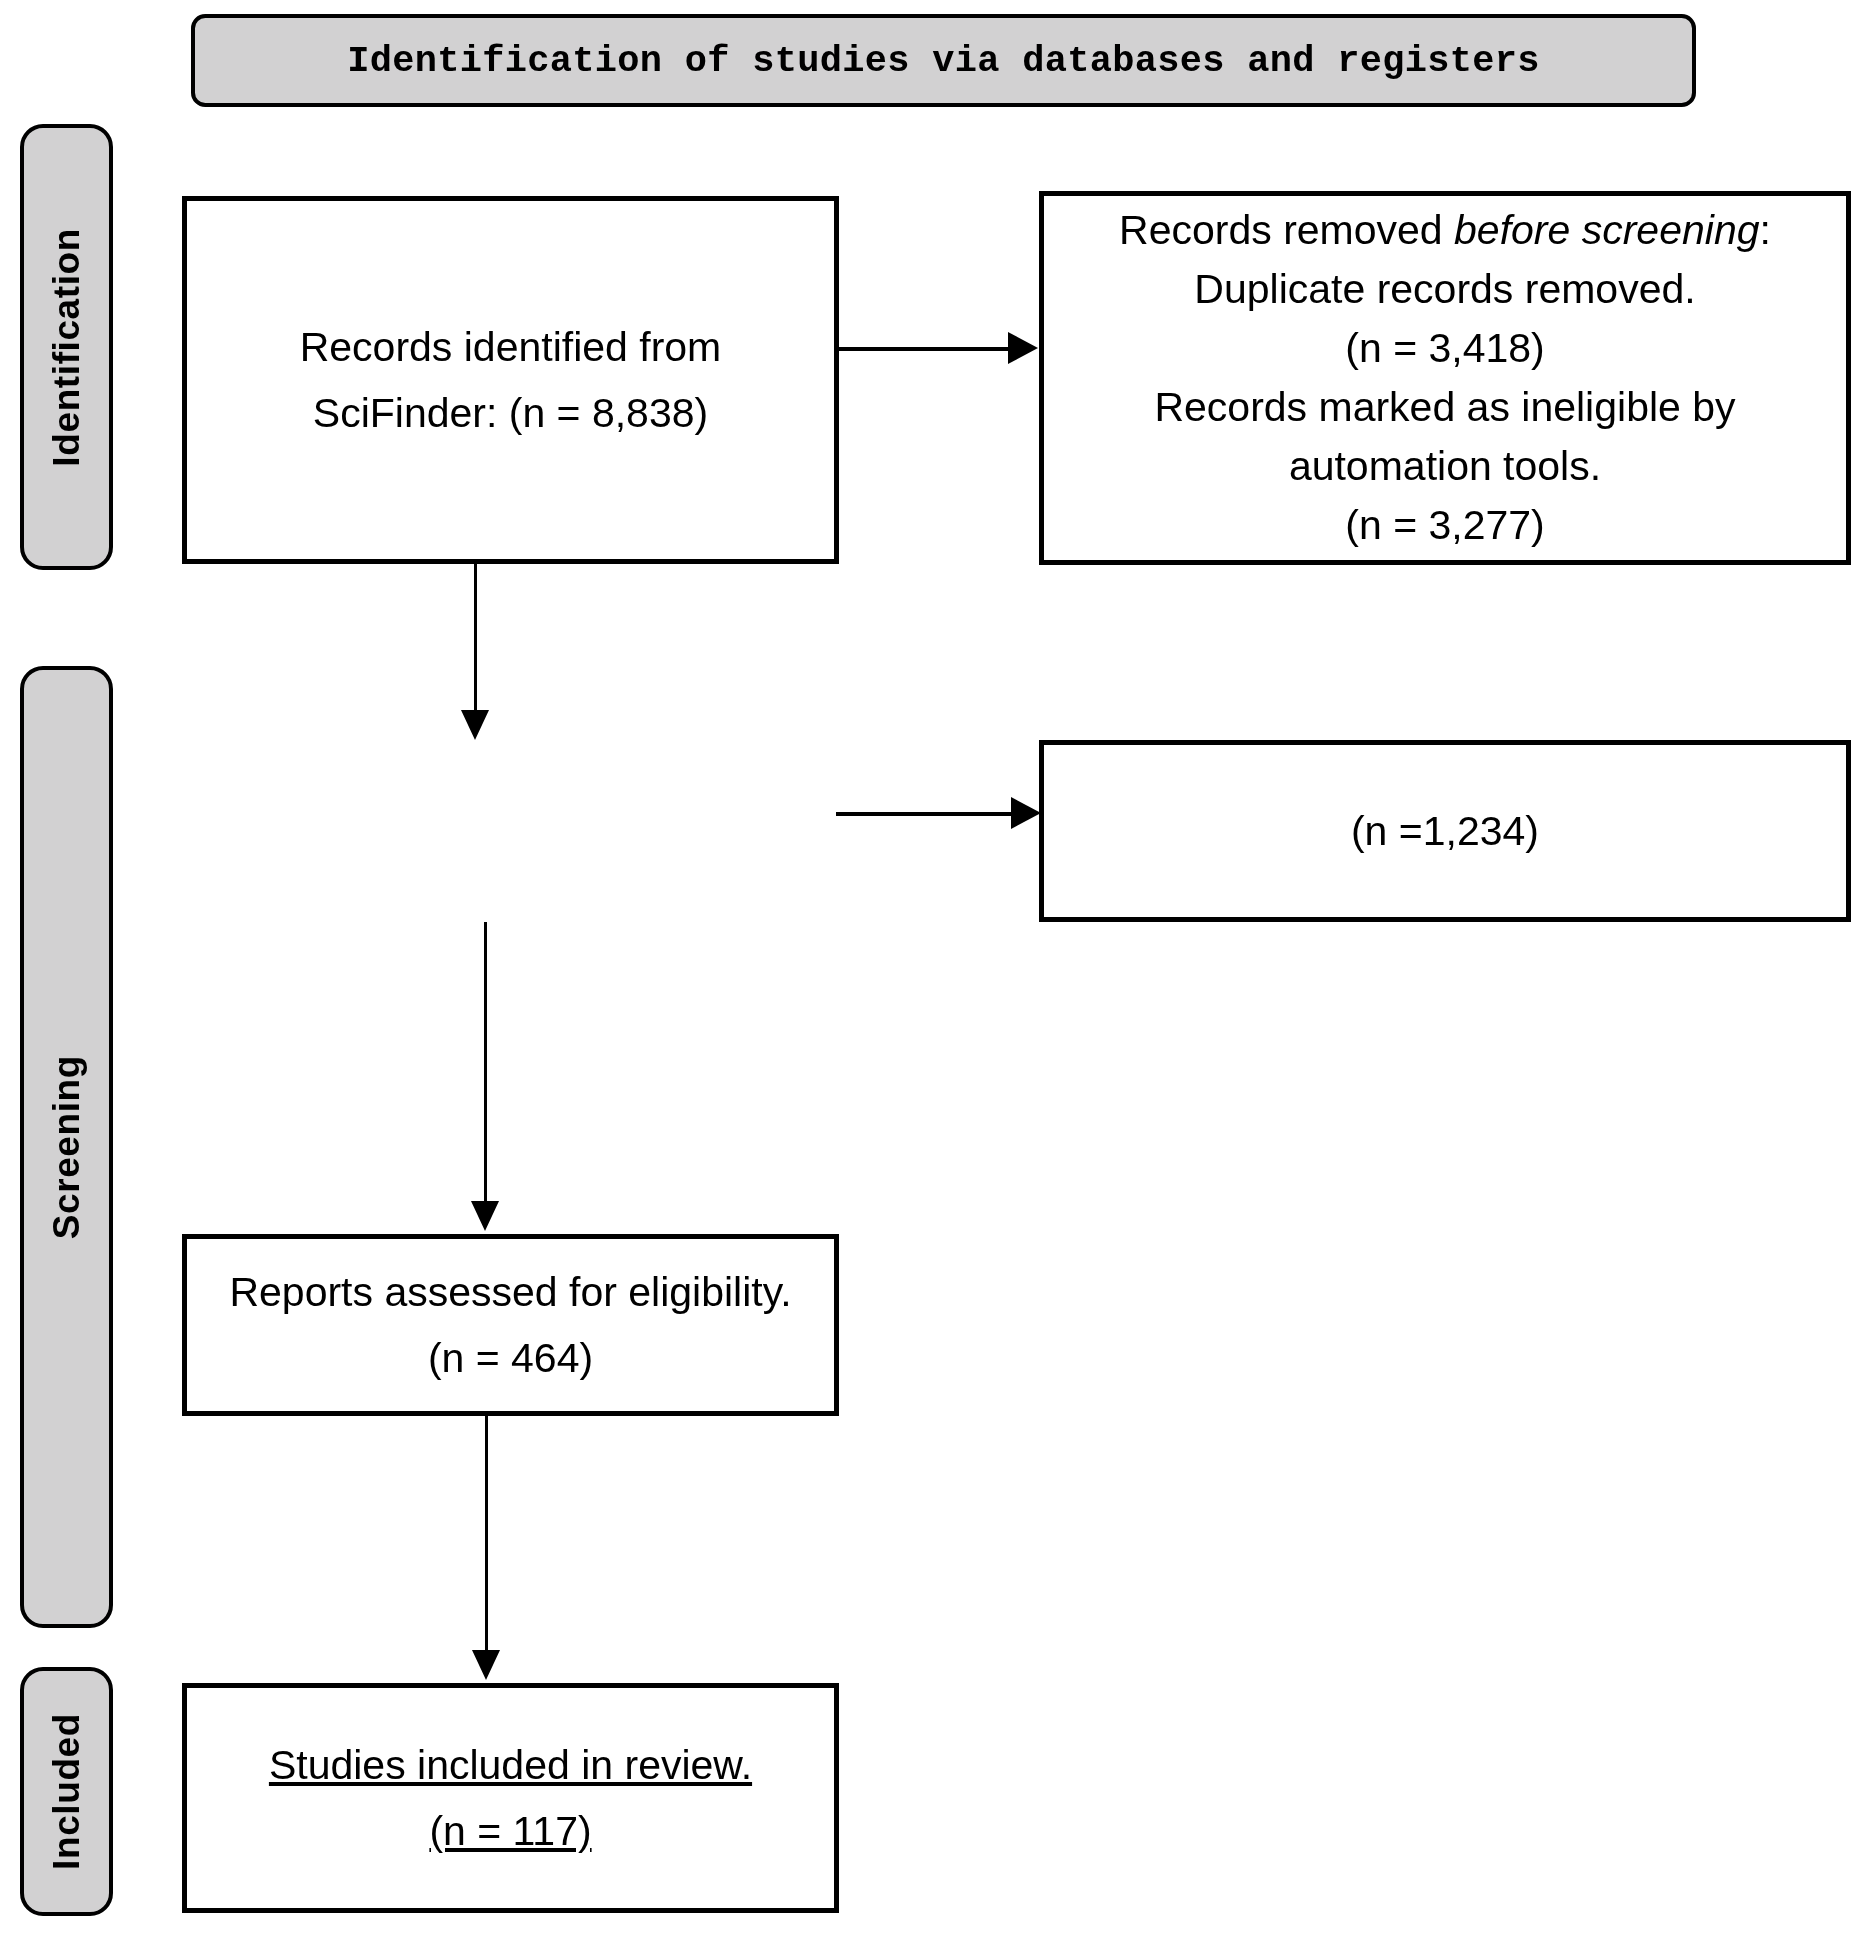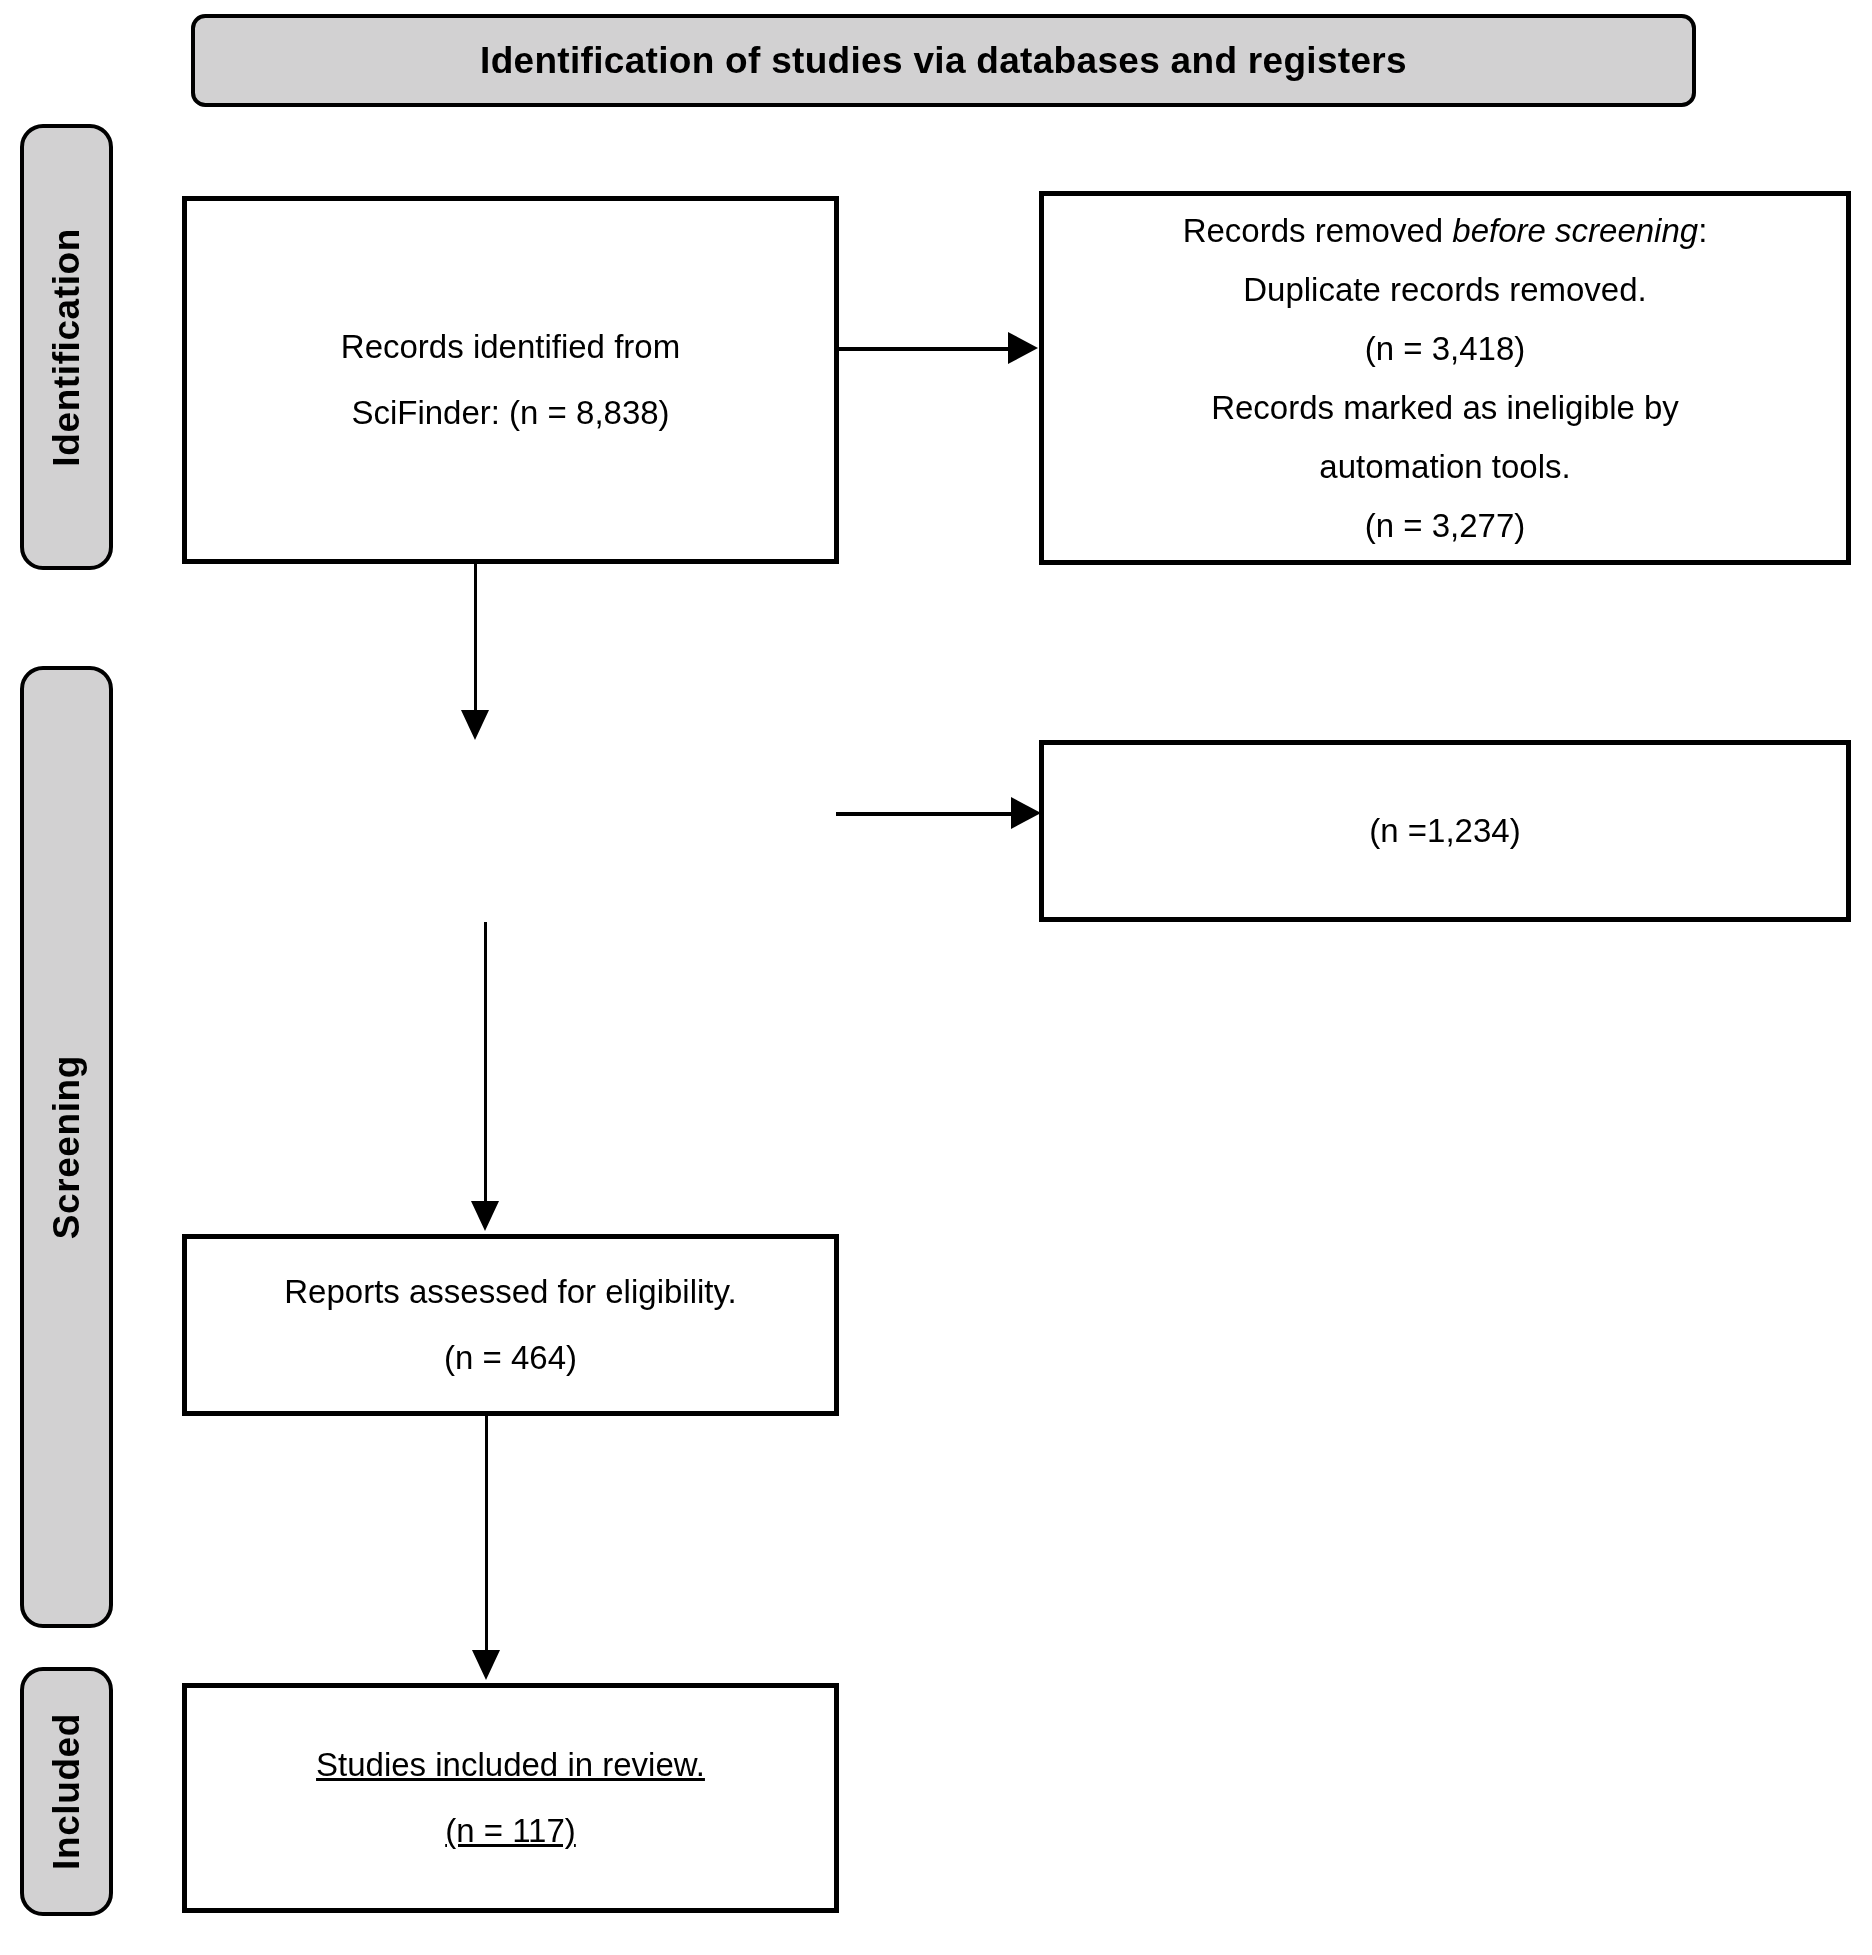--- a/index.html
+++ b/index.html
@@ -12,21 +12,21 @@
   }
   .canvas { position: absolute; left: 0; top: 0; width: 1872px; height: 1955px; }
 
   
   .title-bar {
     position: absolute; left: 191px; top: 14.3px; width: 1505px; height: 93px;
     background: #d2d1d2; border: 4.2px solid #000; border-radius: 14.3px;
     box-sizing: border-box;
     display: flex; align-items: center; justify-content: center;
   }
-  .title-bar .title-text { font-size: 37px; font-weight: bold; letter-spacing: 0.3px; }
+  .title-bar .title-text { font-size: 37px; font-weight: bold; letter-spacing: 0.3px; font-family: Liberation Mono, monospace; }
 
   
   .stage-label {
     position: absolute; left: 20.3px; width: 93px;
     background: #d2d1d2; border: 4.2px solid #000; border-radius: 23px;
     box-sizing: border-box;
     display: flex; align-items: center; justify-content: center;
   }
   .stage-label .stage-text {
     writing-mode: vertical-rl; transform: rotate(180deg);
@@ -36,21 +36,21 @@
   .stage-screening     { top: 666px; height: 962px; }
   .stage-included      { top: 1667px; height: 249px; }
 
   
   .flow-box {
     position: absolute; background: #ffffff; border: 5.4px solid #000;
     box-sizing: border-box;
     display: flex; flex-direction: column; align-items: center; justify-content: center;
     text-align: center;
   }
-  .flow-box .line { font-size: 33px; line-height: 66px; white-space: nowrap; }
+  .flow-box .line { font-size: 41px; line-height: 66px; white-space: nowrap; }
   .box-records-identified { left: 182px;  top: 196px;  width: 657px; height: 368px; }
   .box-records-removed    { left: 1039px; top: 191px;  width: 812px; height: 374px; }
   .box-records-removed .line { line-height: 59px; }
   .box-records-screened   { left: 182px;  top: 740px; width: 657px; height: 182px; }
   .box-records-excluded   { left: 1039px; top: 740px; width: 812px; height: 182px; }
   .box-reports-assessed   { left: 182px;  top: 1234px; width: 657px; height: 182px; }
   .box-studies-included   { left: 182px;  top: 1683px; width: 657px; height: 230px; text-decoration: underline; }
   .italic { font-style: italic; }
 
   

